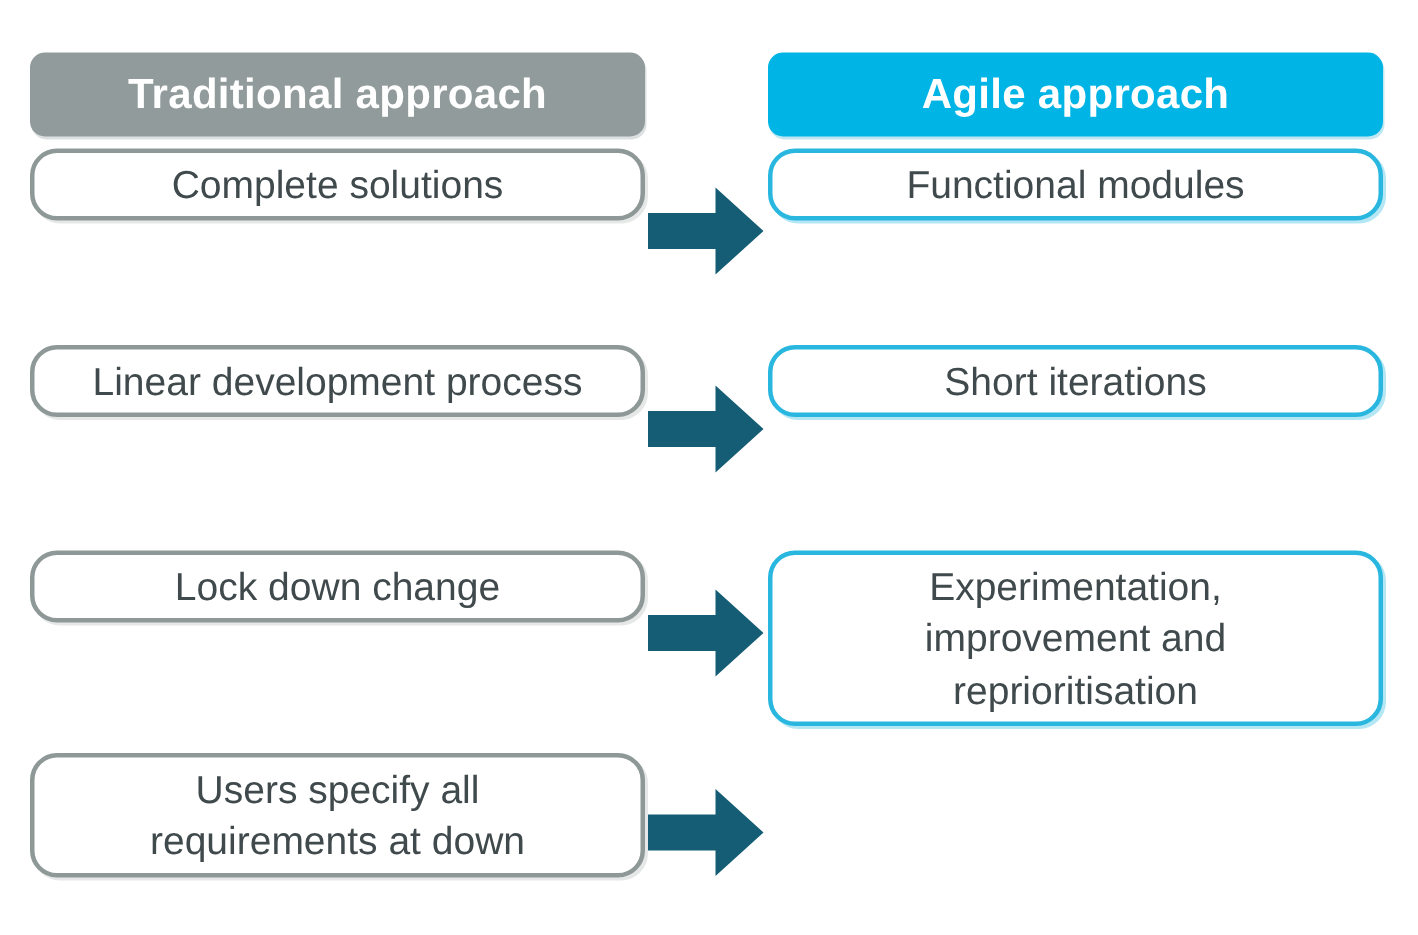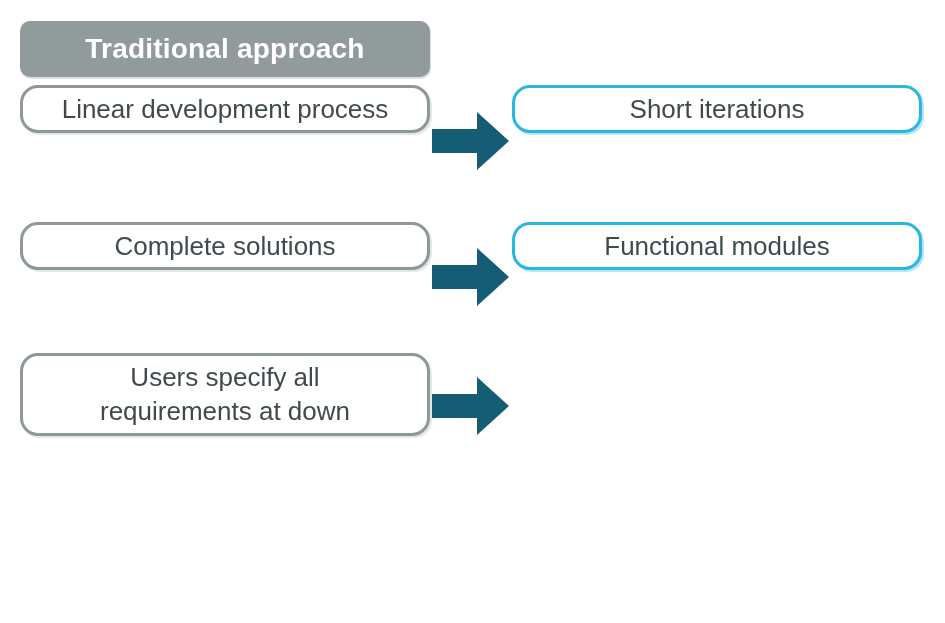--- a/index.html
+++ b/index.html
@@ -1,19 +1,19 @@
 <!DOCTYPE html>
 <html><head>
 <meta charset="utf-8">
 <style>
   html, body { margin: 0; padding: 0; background: #ffffff; }
   .diagram {
     width: 945px; height: 623px;
     box-sizing: border-box;
-    padding: 21px 23px 0 20px;
+    padding: 35px 23px 0 20px;
     background: #ffffff;
     font-family: "Liberation Sans", sans-serif;
     overflow: hidden;
   }
   .row { display: flex; align-items: stretch; }
   .col-left  { width: 410px; flex: 0 0 410px; }
   .col-mid   { width: 82px;  flex: 0 0 82px; display: flex; align-items: center; justify-content: center; }
   .col-right { width: 410px; flex: 0 0 410px; }
 
   .header-row { margin-bottom: 8px; }
@@ -55,50 +55,68 @@
 </head>
 <body>
 
 <div class="diagram">
 
   <div class="row header-row">
     <div class="col-left">
       <div class="header traditional">Traditional approach</div>
     </div>
     <div class="col-mid"></div>
-  </div>
-
-  <div class="row r2">
-    <div class="col-left">
-      <div class="box traditional">Linear development process</div>
-    </div>
-    <div class="col-mid">
-      <svg class="arrow-icon" width="78" height="60" viewBox="0 0 78 60">
-        <polygon points="0,18 45,18 45,1 77,30 45,59 45,42 0,42" fill="#155d75"></polygon>
-      </svg>
-    </div>
     <div class="col-right">
-      <div class="box agile">Short iterations</div>
+      <div class="header agile">Agile approach</div>
     </div>
   </div>
 
   <div class="row r1">
     <div class="col-left">
       <div class="box traditional">Complete solutions</div>
     </div>
     <div class="col-mid">
       <svg class="arrow-icon" width="78" height="60" viewBox="0 0 78 60">
         <polygon points="0,18 45,18 45,1 77,30 45,59 45,42 0,42" fill="#155d75"></polygon>
       </svg>
     </div>
     <div class="col-right">
       <div class="box agile">Functional modules</div>
     </div>
   </div>
 
+  <div class="row r2">
+    <div class="col-left">
+      <div class="box traditional">Linear development process</div>
+    </div>
+    <div class="col-mid">
+      <svg class="arrow-icon" width="78" height="60" viewBox="0 0 78 60">
+        <polygon points="0,18 45,18 45,1 77,30 45,59 45,42 0,42" fill="#155d75"></polygon>
+      </svg>
+    </div>
+    <div class="col-right">
+      <div class="box agile">Short iterations</div>
+    </div>
+  </div>
+
+  <div class="row r3">
+    <div class="col-left">
+      <div class="box traditional">Lock down change</div>
+    </div>
+    <div class="col-mid">
+      <svg class="arrow-icon" width="78" height="60" viewBox="0 0 78 60">
+        <polygon points="0,18 45,18 45,1 77,30 45,59 45,42 0,42" fill="#155d75"></polygon>
+      </svg>
+    </div>
+    <div class="col-right">
+      <div class="box agile">Experimentation,
+improvement and
+reprioritisation</div>
+    </div>
+  </div>
 
   <div class="row r4">
     <div class="col-left">
       <div class="box traditional">Users specify all
 requirements at down</div>
     </div>
     <div class="col-mid">
       <svg class="arrow-icon" width="78" height="60" viewBox="0 0 78 60">
         <polygon points="0,18 45,18 45,1 77,30 45,59 45,42 0,42" fill="#155d75"></polygon>
       </svg>

